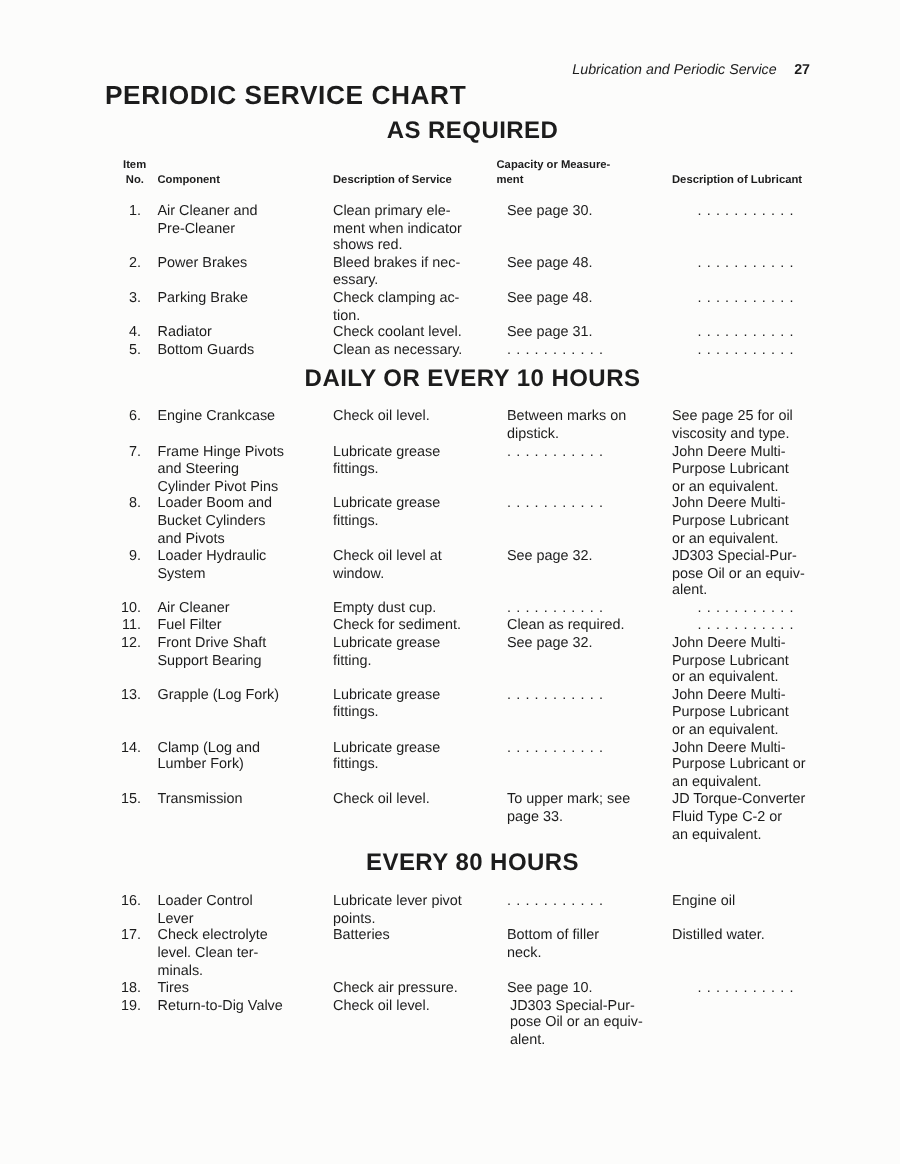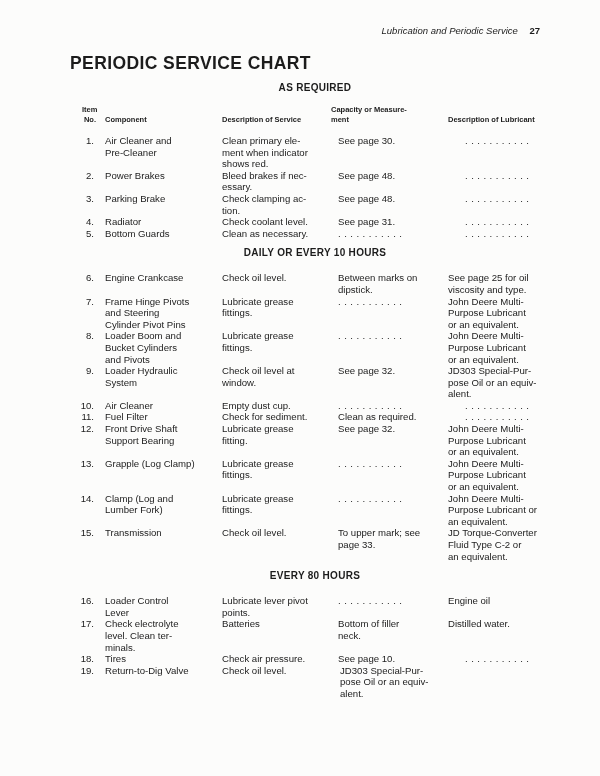--- a/index.html
+++ b/index.html
@@ -7,40 +7,40 @@
     position:relative;
     width:600px;height:776px;
     background:#fcfcfb;
     font-family:"Liberation Sans","DejaVu Sans",sans-serif;
     color:#1c1c1c;
     overflow:hidden;
     margin:0 auto;
     box-sizing:border-box;
   }
   .running-head{
-    position:absolute;top:25px;right:60px;
+    position:absolute;top:41px;right:60px;
     font-size:9.5px;line-height:11px;
     white-space:nowrap;
   }
   .rh-title{font-style:italic;}
   .rh-page{font-weight:bold;margin-left:9px;}
   .content{
     margin-left:70px;width:490px;
     padding-top:54px; 
     box-sizing:border-box;
   }
   .title{
     margin:0;
     font-size:17.5px;line-height:18px;
     font-weight:bold;letter-spacing:.4px;
     text-align:left;
   }
   .sec{
     margin:0;text-align:center;font-weight:bold;
-    font-size:10px;line-height:13px;letter-spacing:.3px;
+    font-size:16px;line-height:13px;letter-spacing:.3px;
   }
   .sec0{margin-top:9px;}
   .secmid{margin-top:7px;margin-bottom:13px;}
   
   .thead,.trow{
     display:grid;
     grid-template-columns:26px 117px 118px 108px 121px;
   }
   .thead{
     margin-top:11px;margin-bottom:11px;
@@ -195,21 +195,21 @@
 Support Bearing</div>
           <div class="c serv">Lubricate grease
 fitting.</div>
           <div class="c cap">See page 32.</div>
           <div class="c lub">John Deere Multi-
 Purpose Lubricant
 or an equivalent.</div>
         </div>
         <div class="trow">
           <div class="c no">13.</div>
-          <div class="c comp">Grapple (Log Clamp)</div>
+          <div class="c comp">Grapple (Log Fork)</div>
           <div class="c serv">Lubricate grease
 fittings.</div>
           <div class="c cap dots">. . . . . . . . . . .</div>
           <div class="c lub">John Deere Multi-
 Purpose Lubricant
 or an equivalent.</div>
         </div>
         <div class="trow">
           <div class="c no">14.</div>
           <div class="c comp">Clamp (Log and

